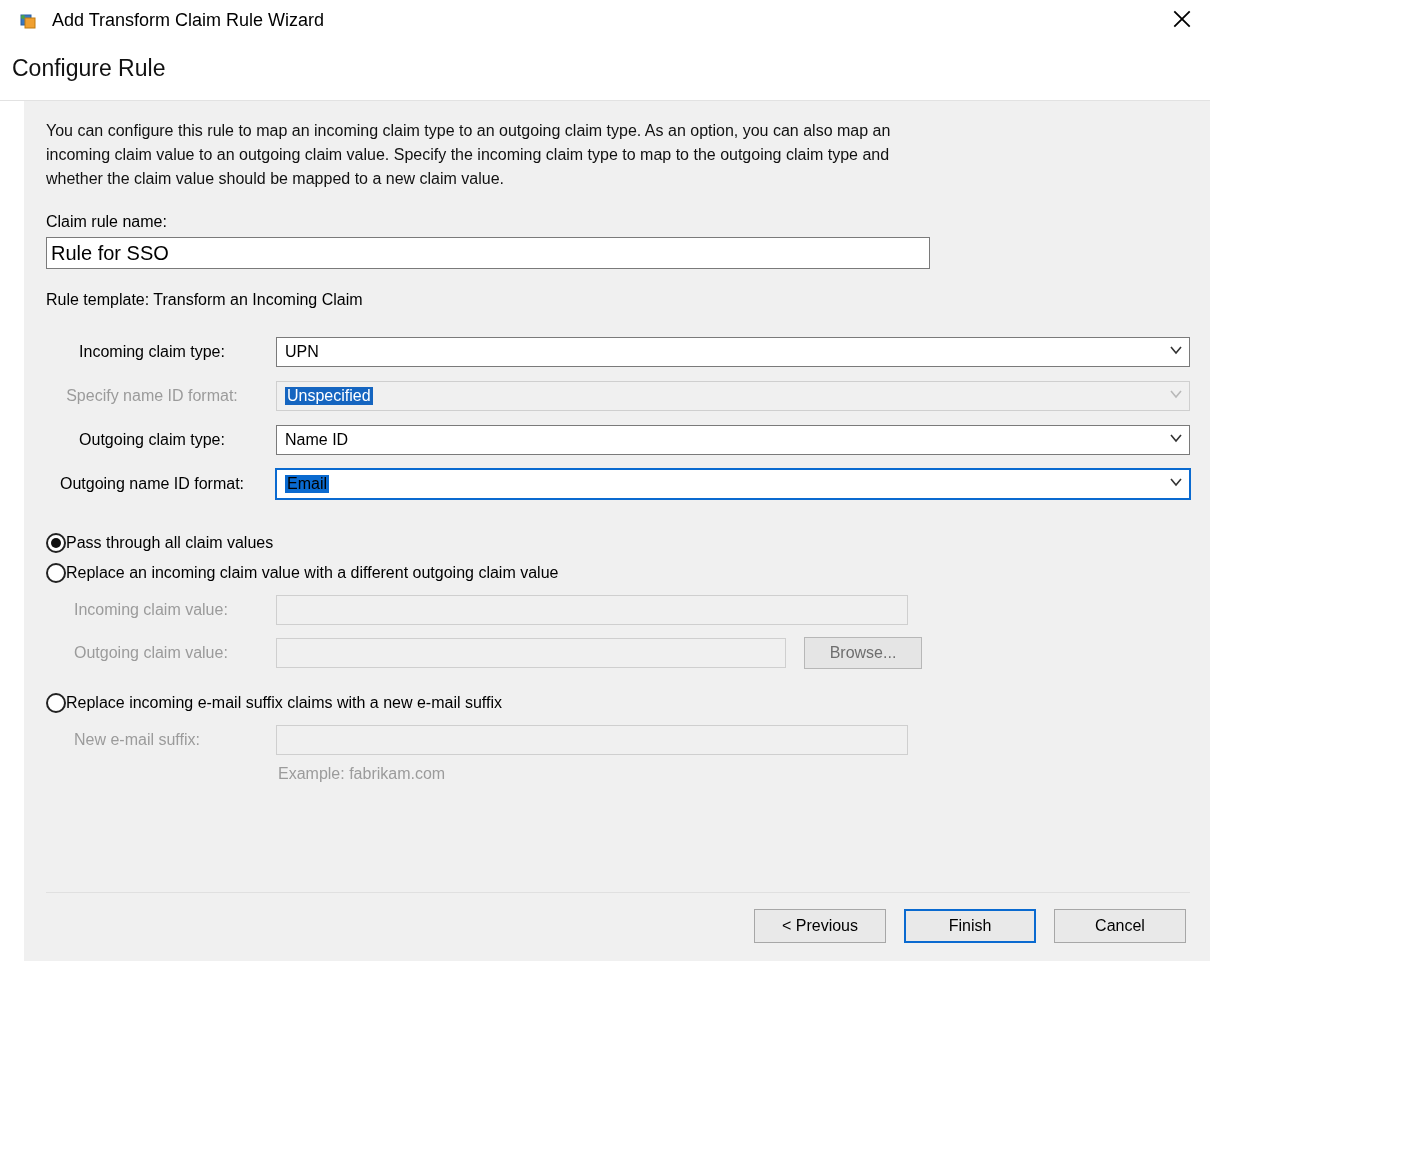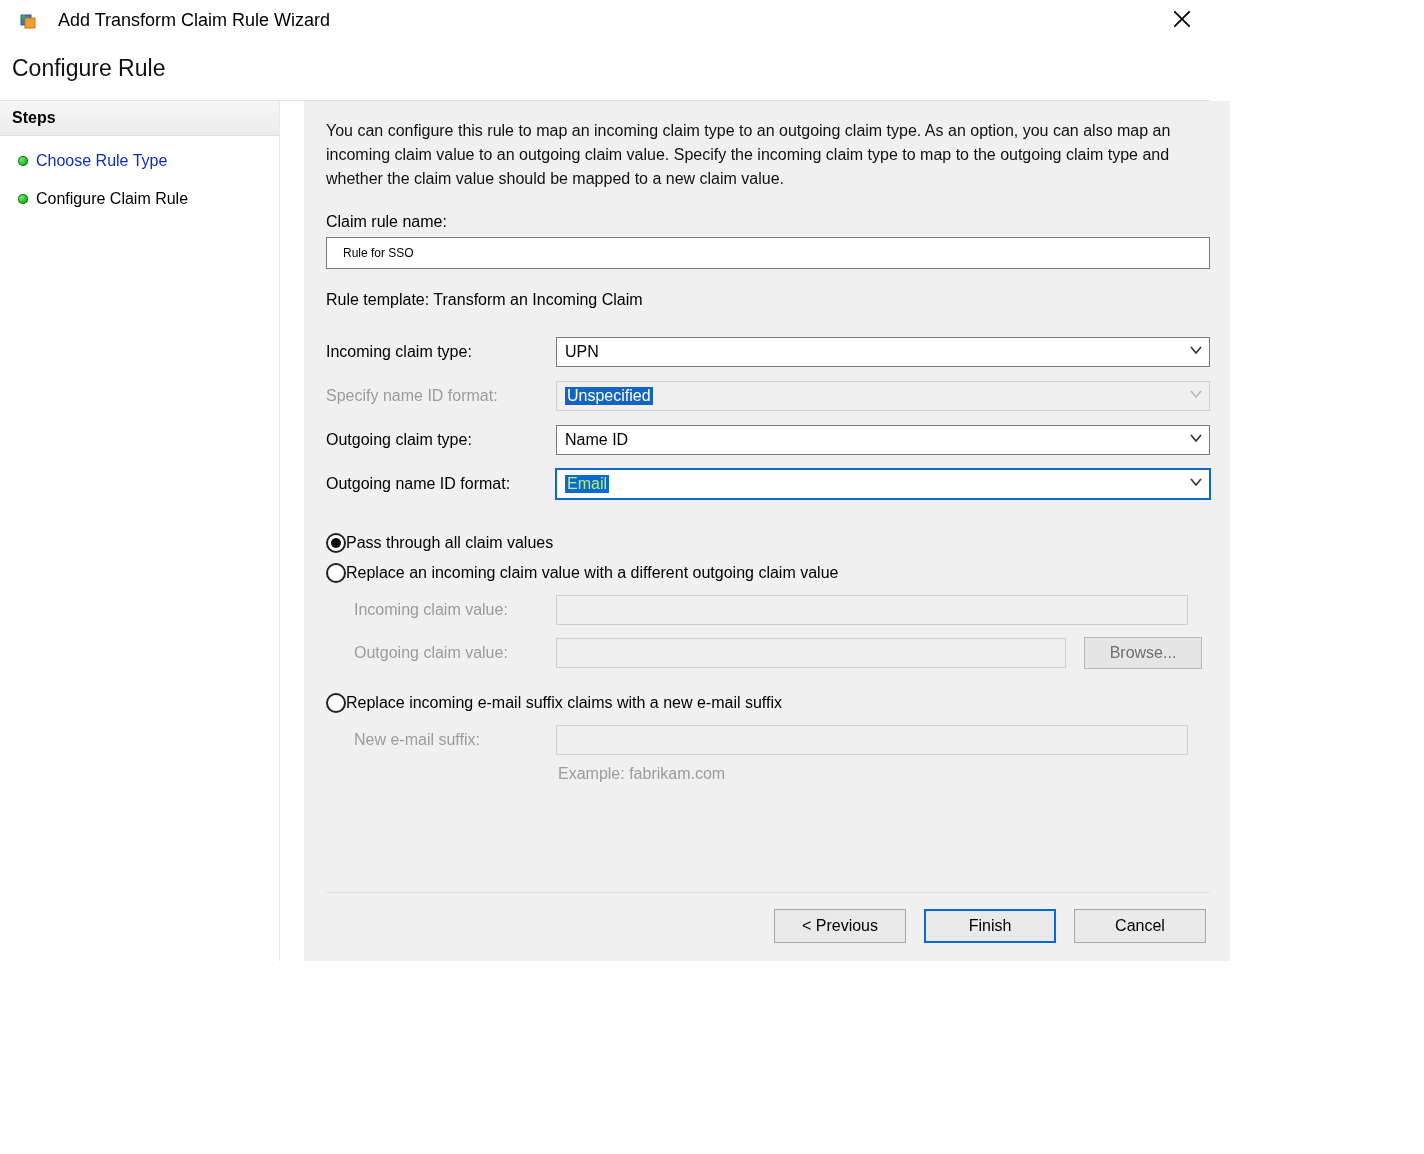--- a/index.html
+++ b/index.html
@@ -13,21 +13,21 @@
     overflow: hidden;
   }
   .window { width: 1210px; height: 1000px; background: #fff; }
 
   
   .titlebar {
     display: flex; align-items: center; justify-content: space-between;
     padding: 10px 14px 18px 18px;
     background: #fff;
   }
-  .titlebar-left { display: flex; align-items: center; gap: 20px; }
+  .titlebar-left { display: flex; align-items: center; gap: 14px; }
   .title-text { font-size: 18px; color: #000; }
   .close-x { font-size: 20px; width: 28px; text-align: center; line-height: 20px; cursor: default; }
 
   
   .heading {
     padding: 6px 0 18px 12px;
     font-size: 23px; font-weight: 400; color: #111;
     border-bottom: 1px solid #e2e2e2;
     background: #fff;
   }
@@ -67,40 +67,40 @@
   .intro { font-size: 16px; line-height: 1.5; color: #111; max-width: 870px; }
   .label { font-size: 16px; color: #000; }
   .label.disabled { color: #9b9b9b; }
 
   .field-block { margin-top: 22px; }
   .field-block .label { margin-bottom: 6px; display: block; }
 
   input.text {
     width: 884px; height: 32px;
     border: 1px solid #7a7a7a; background: #fff;
-    font-size: 12px; padding: 0 16px;
+    font-size: 20px; padding: 0 4px;
   }
 
   .row { display: flex; align-items: center; gap: 18px; margin-top: 14px; }
-  .row .col-label { width: 212px; flex: 0 0 212px; }
+  .row .col-label { width: 212px; flex: 0 0 212px; text-align: center; }
 
   .combo {
     position: relative; flex: 1 1 auto; width: 636px; height: 30px;
     border: 1px solid #7a7a7a; background: #fff;
     display: flex; align-items: center; padding: 0 28px 0 8px;
     font-size: 16px;
   }
   .combo.focused { outline: 2px solid #0a6ad0; outline-offset: -1px; }
   .combo.disabled { background: #f0f0f0; border-color: #cfcfcf; color: #9e9e9e; }
   .combo .arrow {
     position: absolute; right: 6px; top: 50%; transform: translateY(-50%);
     pointer-events: none;
   }
   .combo.disabled .arrow svg path { stroke: #b8b8b8; }
-  .combo .val.sel { background: #0a6ad0; color: #bef264; padding: 0 2px; }
+  .combo .val.sel { background: #0a6ad0; color: #000000; padding: 0 2px; }
   .combo .val.sel-disabled { background: #1565c0; color: #fff; padding: 0 2px; }
 
   .radio-group { margin-top: 24px; }
   .radio-line { display: flex; align-items: center; gap: 0; margin: 10px 0; }
   .radio {
     width: 20px; height: 20px; border: 2px solid #222; border-radius: 50%;
     display: inline-flex; align-items: center; justify-content: center;
     background: #fff; flex: 0 0 20px;
   }
   .radio .dot { width: 10px; height: 10px; border-radius: 50%; background: #111; }
@@ -156,33 +156,20 @@
       <svg viewBox="0 0 14 14" width="18" height="18">
         <path d="M1 1 L13 13 M13 1 L1 13" stroke="#000" stroke-width="1.4"></path>
       </svg>
     </div>
   </div>
 
   <div class="heading">Configure Rule</div>
 
   <div class="body">
 
-    <div class="sidebar">
-      <div class="sidebar-header">Steps</div>
-      <div class="steps">
-        <div class="step link">
-          <span class="bullet"></span>
-          <span>Choose Rule Type</span>
-        </div>
-        <div class="step">
-          <span class="bullet"></span>
-          <span>Configure Claim Rule</span>
-        </div>
-      </div>
-    </div>
 
     <div class="main">
 
       <div class="intro">You can configure this rule to map an incoming claim type to an outgoing claim type. As an option, you can also map an incoming claim value to an outgoing claim value. Specify the incoming claim type to map to the outgoing claim type and whether the claim value should be mapped to a new claim value.</div>
 
       <div class="field-block">
         <span class="label">Claim rule name:</span>
         <input class="text" type="text" value="Rule for SSO" style="">
       </div>
 

